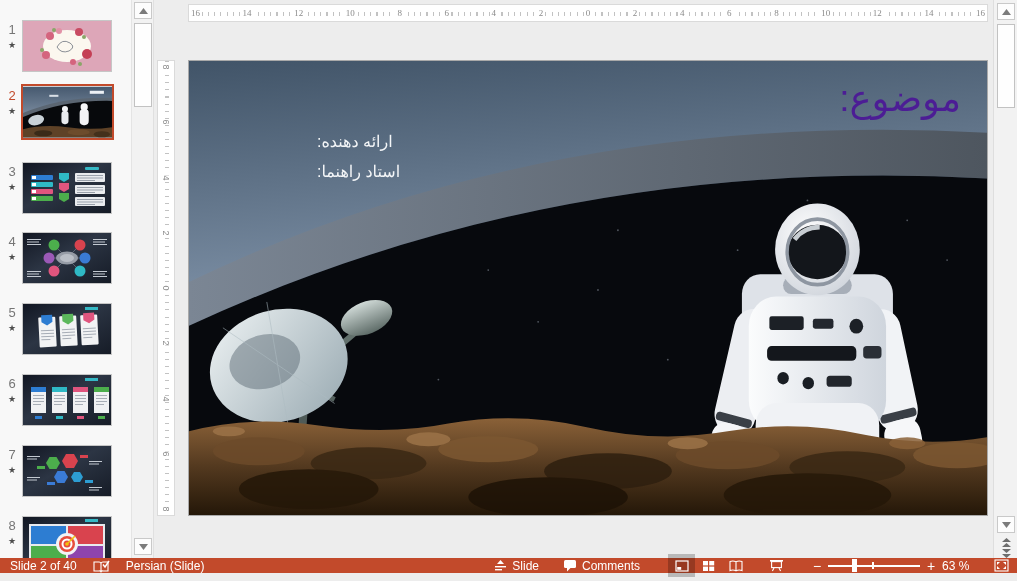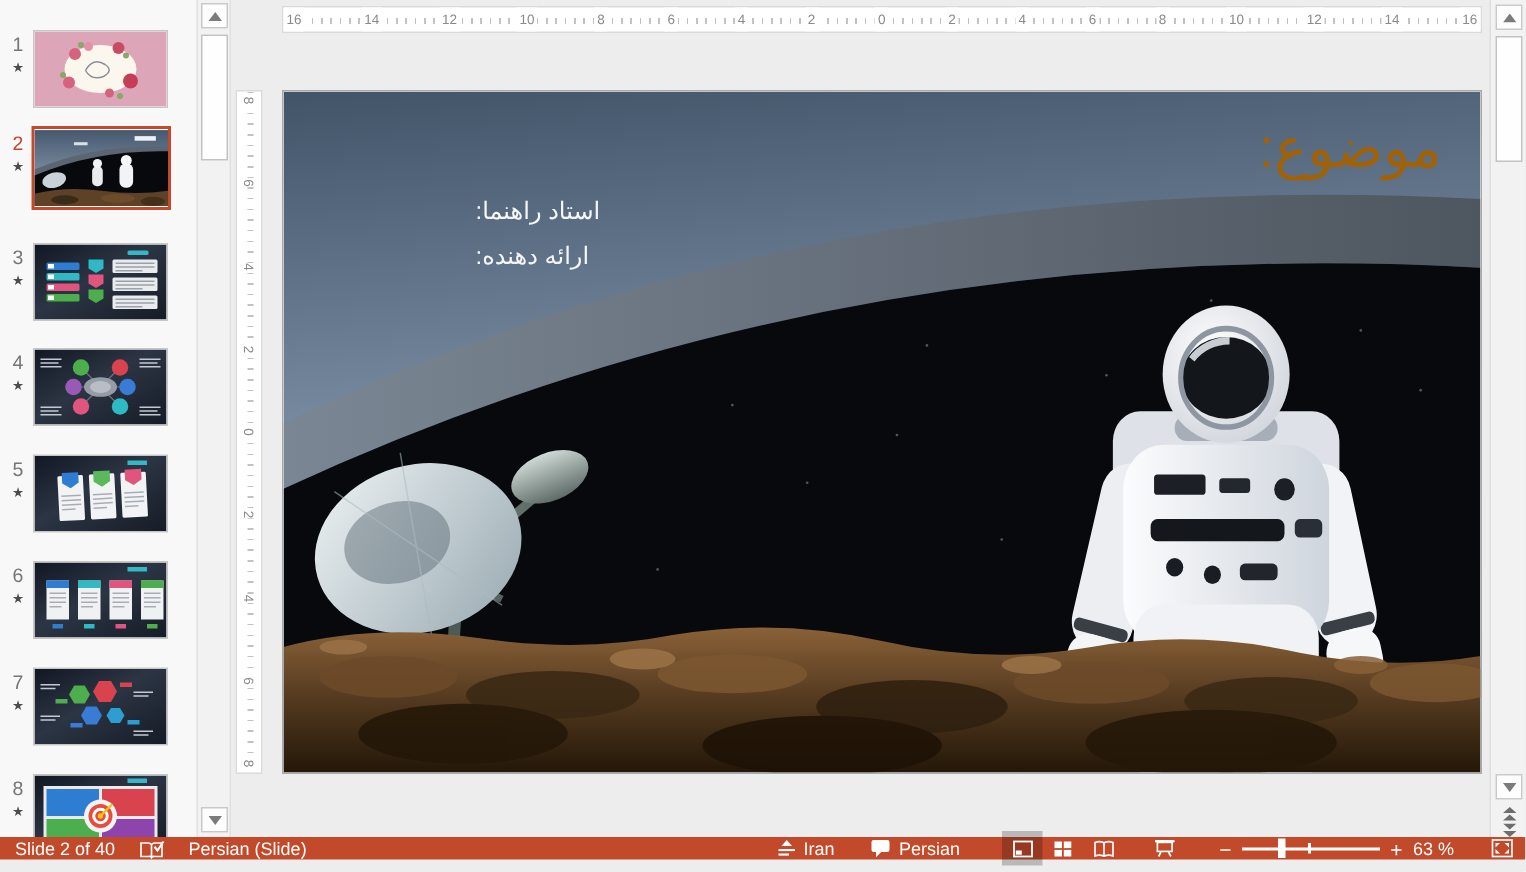--- a/index.html
+++ b/index.html
@@ -19,31 +19,31 @@
   .thumb-box.selected{border:2px solid var(--accent);width:93px;height:56px;top:-2px;left:21px;}
   .panel-scroll{position:absolute;left:131px;top:0;width:23px;height:558px;background:#f2f2f2;border-left:1px solid #e4e4e4;border-right:1px solid #e0e0e0;}
   .sbtn{position:absolute;left:2px;width:18px;height:17px;background:#fdfdfd;border:1px solid #c9c9c9;display:flex;align-items:center;justify-content:center;}
   .sthumb{position:absolute;left:2px;width:18px;background:#fefefe;border:1px solid #c2c2c2;}
 
   
   .hruler{position:absolute;left:188px;top:4px;width:800px;height:18px;background-color:#fff;border:1px solid #dadada;
     background-image:repeating-linear-gradient(to right,#c2c2c2 0 1px,transparent 1px 6.25px);
     background-size:100% 4px;background-position:0 7px;background-repeat:no-repeat;
     display:flex;justify-content:space-between;align-items:center;font-size:9px;color:#8a8a8a;}
-  .hruler span{background:#fff;padding:0 2px;line-height:16px;}
+  .hruler span{background:#fff;padding:0 2px;line-height:16px;font-family:Liberation Serif, serif;}
   .vruler{position:absolute;left:157px;top:60px;width:18px;height:456px;background-color:#fff;border:1px solid #dadada;
     background-image:repeating-linear-gradient(to bottom,#c2c2c2 0 1px,transparent 1px 7.1px);
     background-size:4px 100%;background-position:7px 0;background-repeat:no-repeat;
     display:flex;flex-direction:column;justify-content:space-between;align-items:center;font-size:9px;color:#8a8a8a;}
   .vruler span{background:#fff;padding:1px 0;transform:rotate(90deg);}
 
   
   .slide{position:absolute;left:188px;top:60px;width:800px;height:456px;border:1px solid #a9a9a9;background:#fff;overflow:hidden;}
   .slide svg{position:absolute;left:0;top:0;width:100%;height:100%;}
-  .slide-title{position:absolute;top:16px;right:26px;color:#a16207;font-size:37px;direction:rtl;letter-spacing:.5px;}
+  .slide-title{position:absolute;top:16px;right:26px;color:#4c1d95;font-size:37px;direction:rtl;letter-spacing:.5px;}
   .slide-sub{position:absolute;left:128px;top:66px;width:120px;direction:rtl;text-align:left;color:#f4f6f8;font-size:16px;line-height:30px;}
   .slide-sub div{white-space:nowrap;}
 
   
   .vscroll{position:absolute;left:993px;top:0;width:24px;height:558px;background:#f2f2f2;border-left:1px solid #dedede;}
   .vscroll .sbtn{left:3px;}
   .arrow-ico{display:block;}
 
   
   .status{position:absolute;left:0;top:558px;width:1017px;height:15px;background:var(--accent);color:#fff;
@@ -517,22 +517,22 @@
           <ellipse cx="240" cy="380" rx="22" ry="7" fill="#9c7348"></ellipse>
             <ellipse cx="500" cy="384" rx="20" ry="6" fill="#9c7348"></ellipse>
           <ellipse cx="720" cy="384" rx="18" ry="6" fill="#8a6138"></ellipse>
             <ellipse cx="40" cy="372" rx="16" ry="5" fill="#9c7348"></ellipse>
         </g>
       </g>
     </svg>
 
     <div class="slide-title">موضوع:</div>
     <div class="slide-sub">
+      <div>ارائه دهنده:</div>
       <div>استاد راهنما:</div>
-      <div>ارائه دهنده:</div>
     </div>
   </div>
 
   <div class="vscroll">
     <div class="sbtn" style="top:3px">
       <svg class="arrow-ico" width="9" height="6">
           <polygon points="4.5,0 9,6 0,6" fill="#7b7b7b"></polygon>
         </svg>
     </div>
     <div class="sthumb" style="top:24px;height:84px;left:3px"></div>
@@ -564,29 +564,29 @@
       </svg>
     </span>
     <span class="txt sb-lang">Persian (Slide)</span>
 
     <span class="sb-group sb-notes">
       <svg width="13" height="12" viewBox="0 0 13 12">
         <polygon points="6.5,0 10,4 3,4" fill="#fff"></polygon>
         <rect x="1" y="6" width="11" height="1.4" fill="#fff"></rect>
           <rect x="1" y="9" width="7" height="1.4" fill="#fff"></rect>
       </svg>
-      <span class="txt">Iran</span>
+      <span class="txt">Slide</span>
     </span>
 
     <span class="sb-group sb-comments">
       <svg width="14" height="13" viewBox="0 0 14 13">
         <rect x="1" y="1" width="12" height="8" rx="1.5" fill="#fff"></rect>
         <polygon points="4,9 4,12.5 7.5,9" fill="#fff"></polygon>
       </svg>
-      <span class="txt">Persian</span>
+      <span class="txt">Comments</span>
     </span>
 
     <span class="view-btns">
       <span class="vbtn active">
         <svg width="14" height="12" viewBox="0 0 14 12">
           <rect x="1" y="1" width="12" height="10" fill="none" stroke="#fff" stroke-width="1.2"></rect>
           <rect x="2.2" y="7" width="4" height="2.8" fill="#fff"></rect>
         </svg>
       </span>
       <span class="vbtn">

